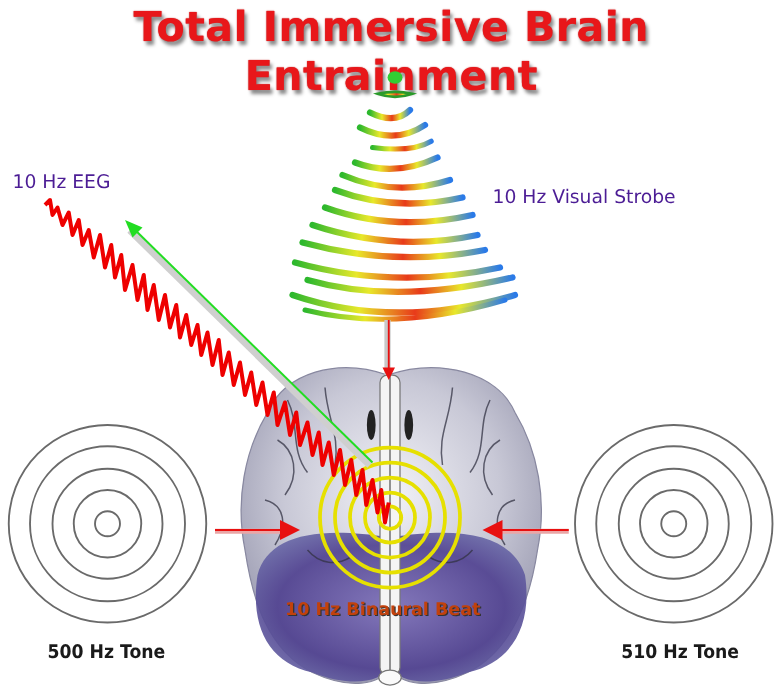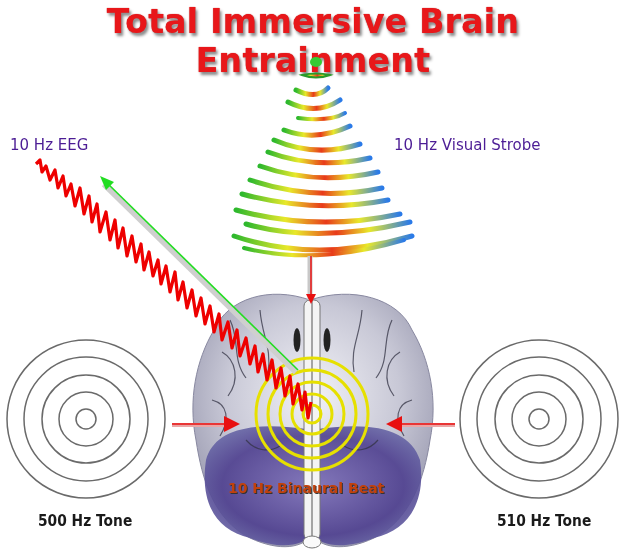--- a/index.html
+++ b/index.html
@@ -123,16 +123,16 @@
     <line x1="104" y1="180" x2="298" y2="370" stroke="#22dd22" stroke-width="1.6"></line>
     <polygon points="100,176 114,182 106,190" fill="#22dd22"></polygon>
   </g>
 
   <g>
     <polyline fill="none" stroke="#ee0000" stroke-width="3.2" stroke-linejoin="round" points="36,164 40,160 42,172 46,166 50,180 55,170 58,188 63,176 66,196 71,184 75,206 80,188 84,214 89,196 92,222 97,204 100,232 106,212 110,240 115,220 118,248 123,228 127,256 132,236 136,262 141,244 144,270 149,252 153,276 158,260 161,284 166,266 170,292 175,272 178,300 183,282 187,308 192,290 196,316 201,298 205,324 210,306 214,332 219,314 222,340 228,322 232,348 237,330 240,356 246,338 250,364 255,346 258,372 263,354 267,380 272,360 276,388 281,368 285,396 290,376 293,404 298,384 302,410 305,392 308,418 311,402"></polyline>
   </g>
 </svg>
 
 <div class="label" style="left:10px;top:136px;">10 Hz EEG</div>
-<div class="label" style="left:394px;top:136px;">10 Hz Visual Strobe</div>
+<div class="label" style="left:394px;top:148px;">10 Hz Visual Strobe</div>
 <div class="label" style="left:228px;top:480px;font-size:14px;font-weight:bold;color:#c2410c;text-shadow:1px 1px 0 #333;">10 Hz Binaural Beat</div>
 <div class="tone-label" style="left:38px;top:512px;">500 Hz Tone</div>
 <div class="tone-label" style="left:497px;top:512px;">510 Hz Tone</div>
 
 </body></html>

